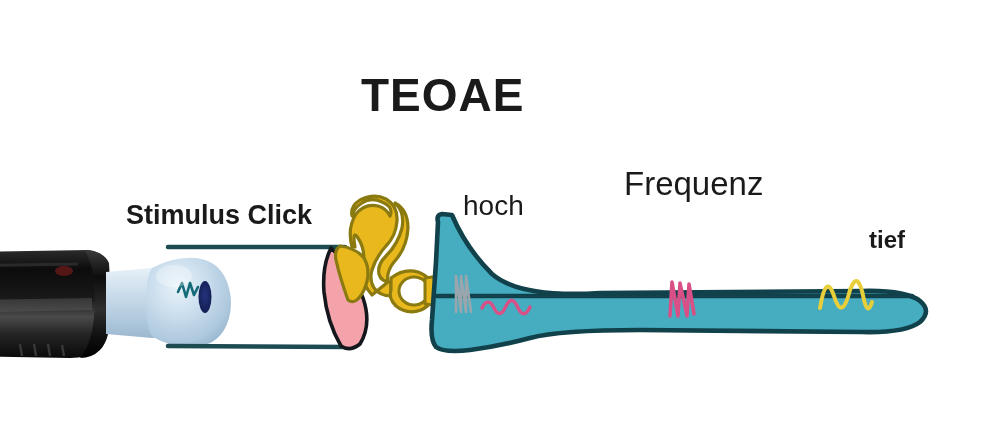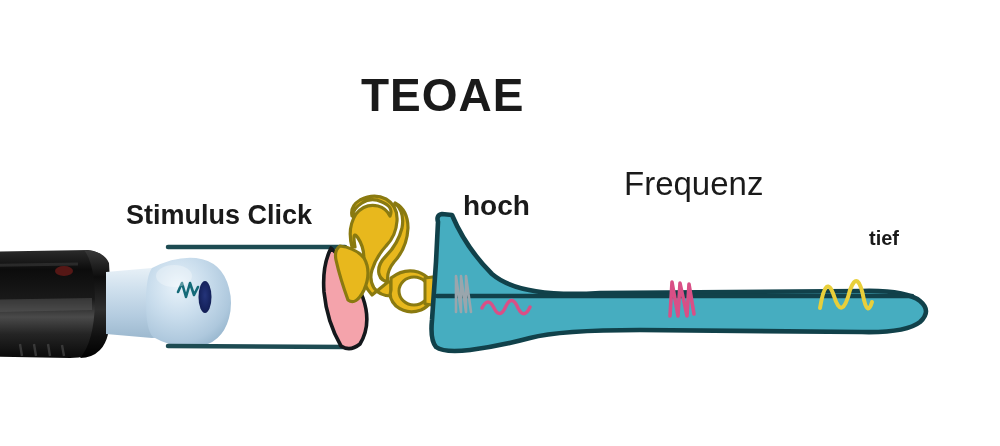--- a/index.html
+++ b/index.html
@@ -38,32 +38,32 @@
   #label-stimulus {
     left: 126px;
     top: 202px;
     font-size: 27px;
     font-weight: bold;
   }
   #label-hoch {
     left: 463px;
     top: 192px;
     font-size: 28px;
-    font-weight: bold;
+    font-weight: normal;
   }
   #label-frequenz {
     left: 624px;
     top: 167px;
     font-size: 33px;
     font-weight: normal;
   }
   #label-tief {
     left: 869px;
     top: 228px;
-    font-size: 20px;
+    font-size: 24px;
     font-weight: bold;
   }
 </style>
 </head>
 <body>
 
 <div id="stage">
 
   <svg id="art" viewBox="0 0 1000 446" xmlns="http://www.w3.org/2000/svg">
 

